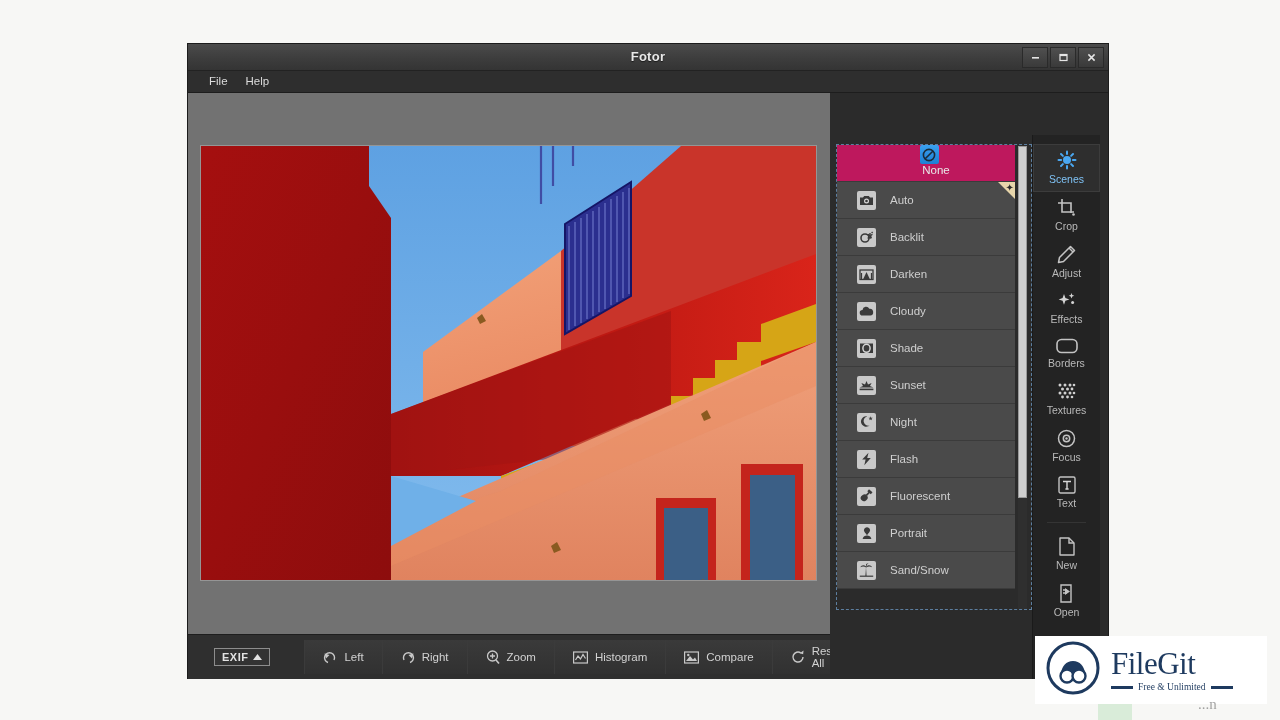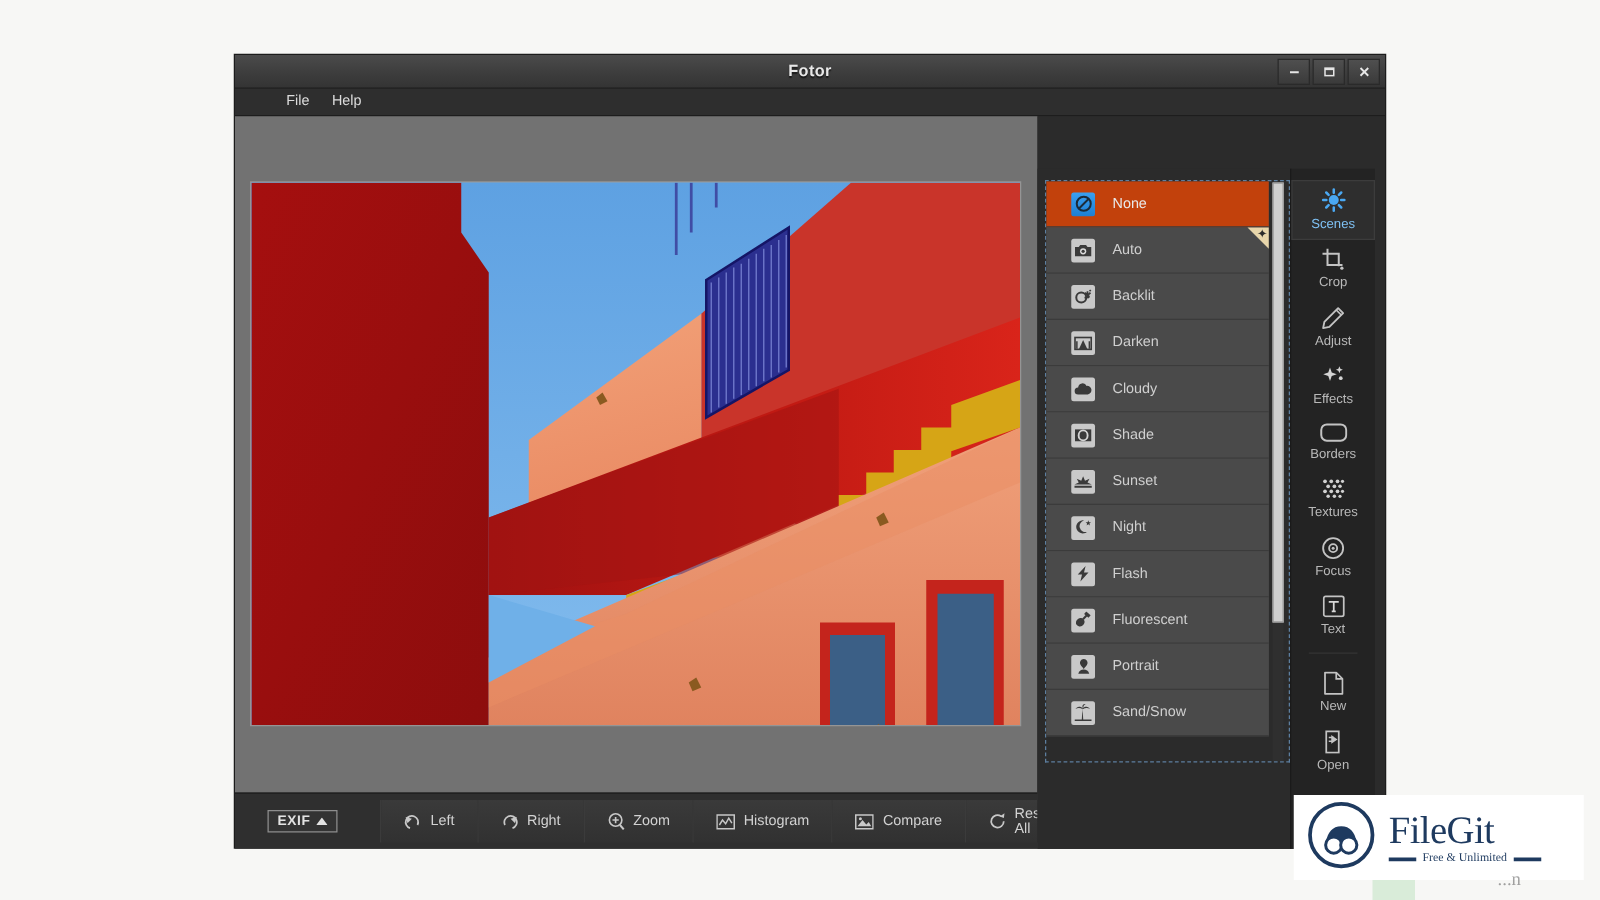--- a/index.html
+++ b/index.html
@@ -46,21 +46,21 @@
     color: #e6e6e6; font-size: 12px; line-height: 1;
     cursor: pointer;
   }
   .win-btn svg { display:block; }
 
   .menubar {
     height: 21px;
     background: #2e2e2e;
     border-bottom: 1px solid #1d1d1d;
     display: flex; align-items: center;
-    padding-left: 32px;
+    padding-left: 12px;
   }
   .menu-item {
     color: #dcdcdc; font-size: 11.5px;
     padding: 0 9px; line-height: 21px; cursor: pointer;
   }
 
   .body-area {
     position: relative;
     height: 586px;
     display: flex;
@@ -146,22 +146,23 @@
     display: flex; align-items: center;
     height: 36px;
     padding-left: 20px;
     border-bottom: 1px solid #3b3b3b;
     color: #cfcfcf; font-size: 11.5px;
     cursor: pointer;
     position: relative;
     background: #4a4a4a;
   }
   .scene-item.selected {
-    background: #c2410c;
+    background: #be185d;
     color: #e9e9e9;
+    flex-direction: column;
   }
   .scene-ico {
     width: 19px; height: 19px;
     background: #c9c9c9;
     border-radius: 2px;
     margin-right: 14px;
     display: flex; align-items: center; justify-content: center;
     flex: 0 0 auto;
   }
   .scene-item.selected .scene-ico {

